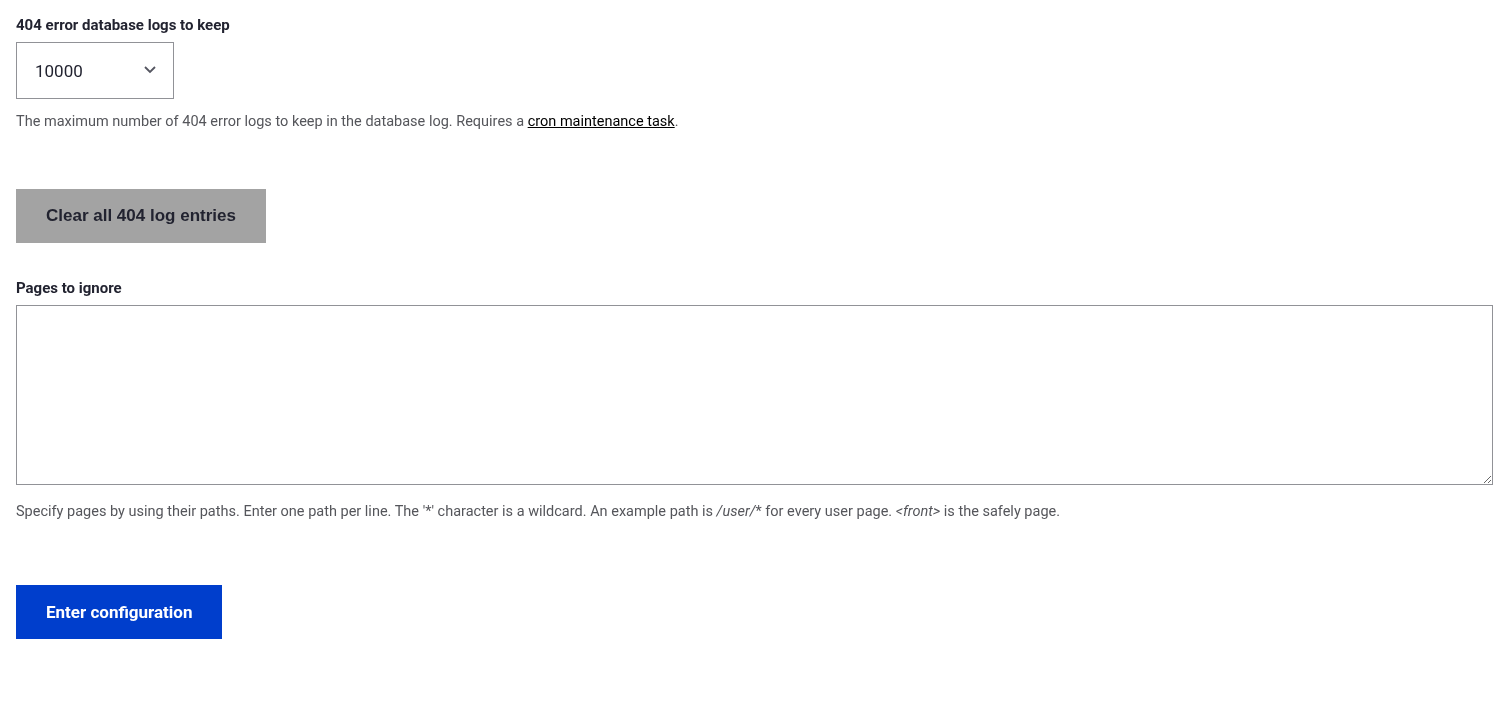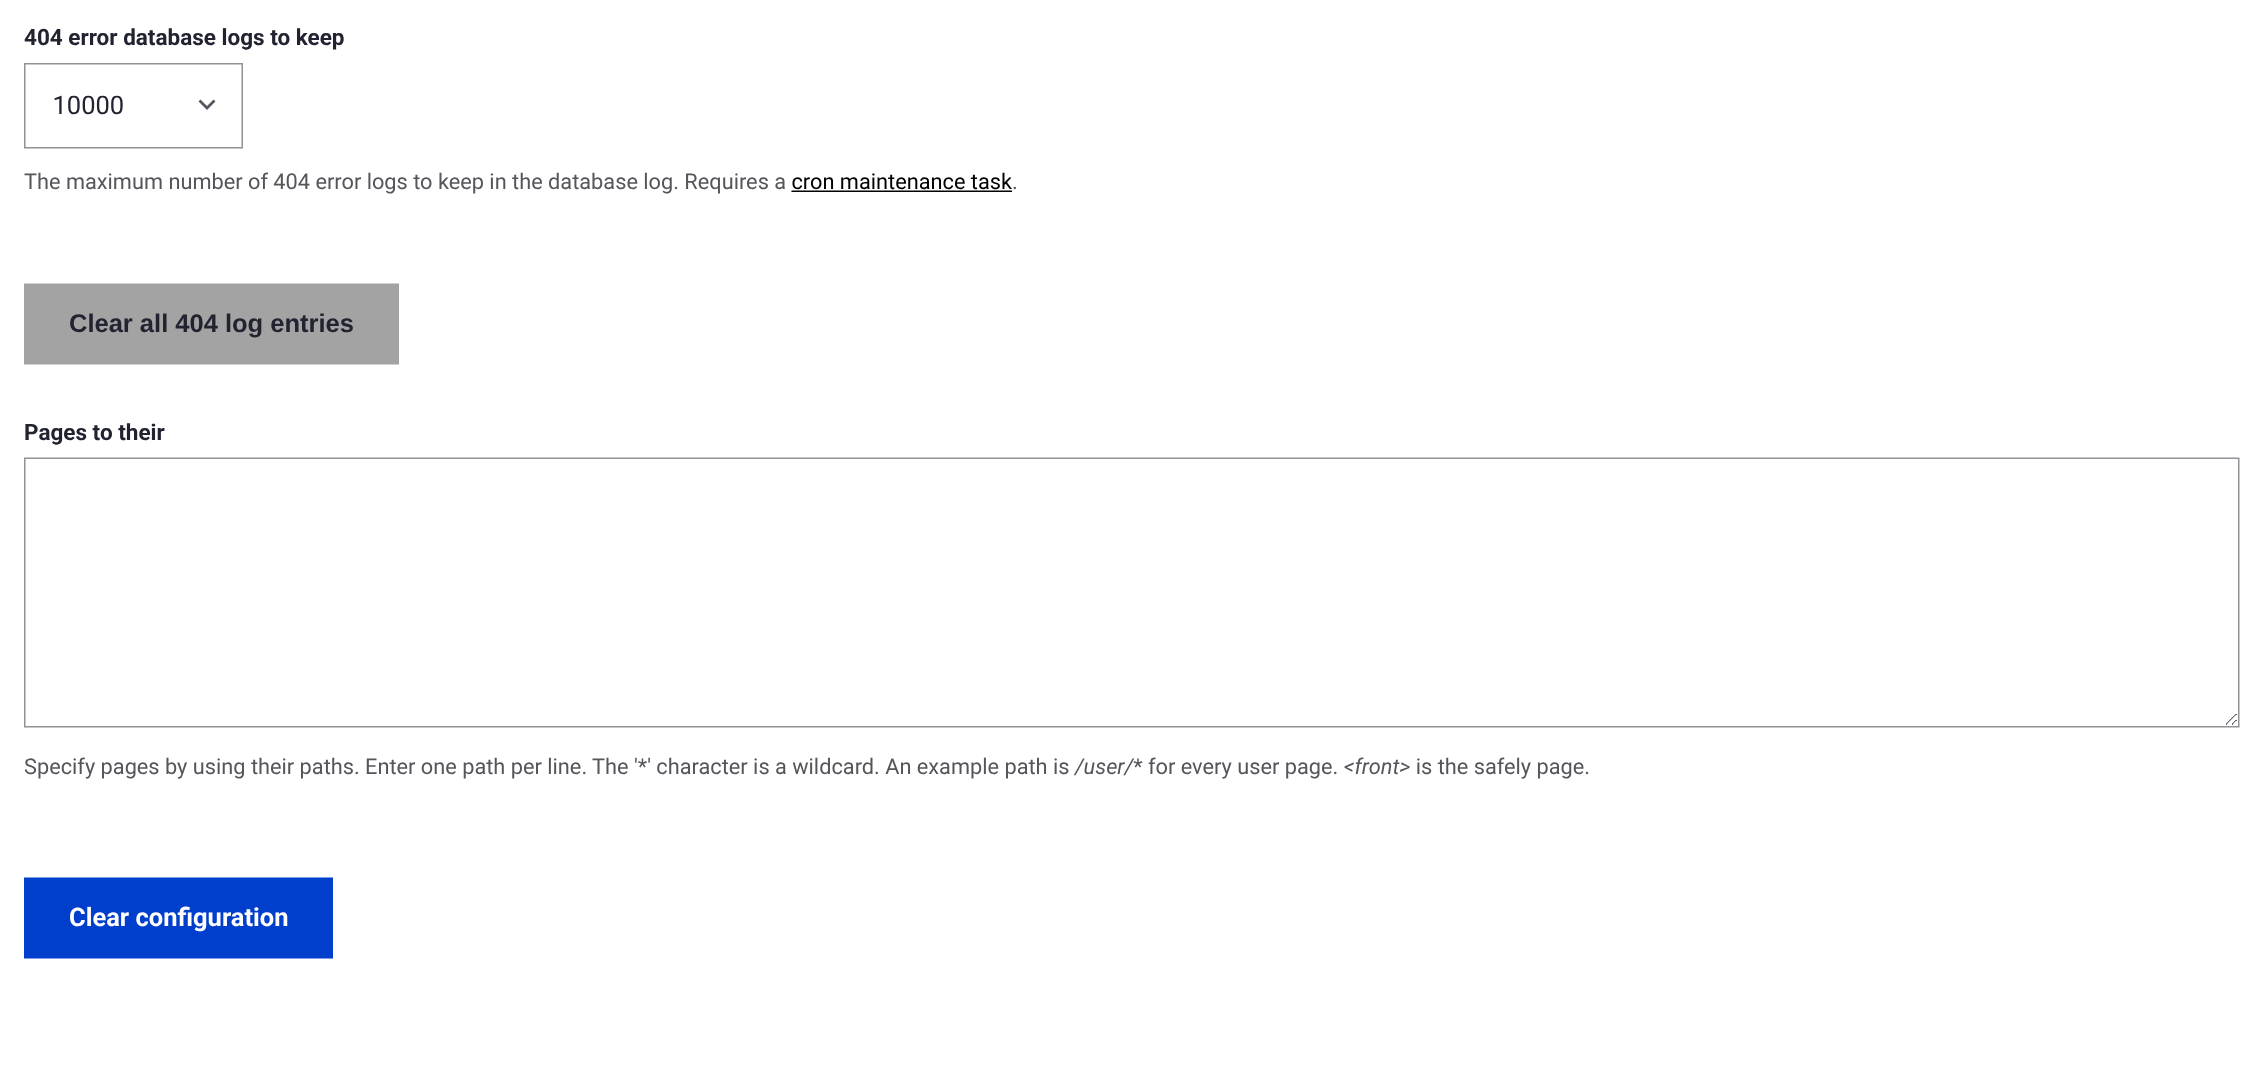--- a/index.html
+++ b/index.html
@@ -20,21 +20,21 @@
     .form-label {
       font-weight: 700;
       display: block;
       margin-bottom: 8px;
       color: #222330;
       font-size: 15px;
     }
     .select-wrapper {
       position: relative;
       display: inline-block;
-      width: 146px;
+      width: 158px;
     }
     select.form-select {
       width: 100%;
       height: 57px;
       padding: 0 40px 0 18px;
       font-size: 17px;
       font-family: inherit;
       color: #222330;
       border: 1px solid #919297;
       background: #ffffff;
@@ -160,28 +160,28 @@
   <div class="description">
     <span>The maximum number of 404 error logs to keep in the database log. Requires a </span><a href="#">cron maintenance task</a><span>.</span>
   </div>
 </div>
 
 
 <button class="btn-secondary">Clear all 404 log entries</button>
 
 
 <div class="form-item ignore-group">
-  <label class="form-label">Pages to their</label>
+  <label class="form-label">Pages to ignore</label>
   <textarea class="form-textarea" value="" style=""></textarea>
   <div class="ignore-description">
     <span>Specify pages by using their paths. Enter one path per line. The '*' character is a wildcard. An example path is </span><em>/user/</em><span>* for every user page. </span><em>&lt;front&gt;</em><span> is the safely page.</span>
   </div>
 </div>
 
 
 <div class="form-item suppress-group">
 </div>
 
 
-<button class="btn-primary">Clear configuration</button>
+<button class="btn-primary">Enter configuration</button>
 
 
 
 
 </body></html>

